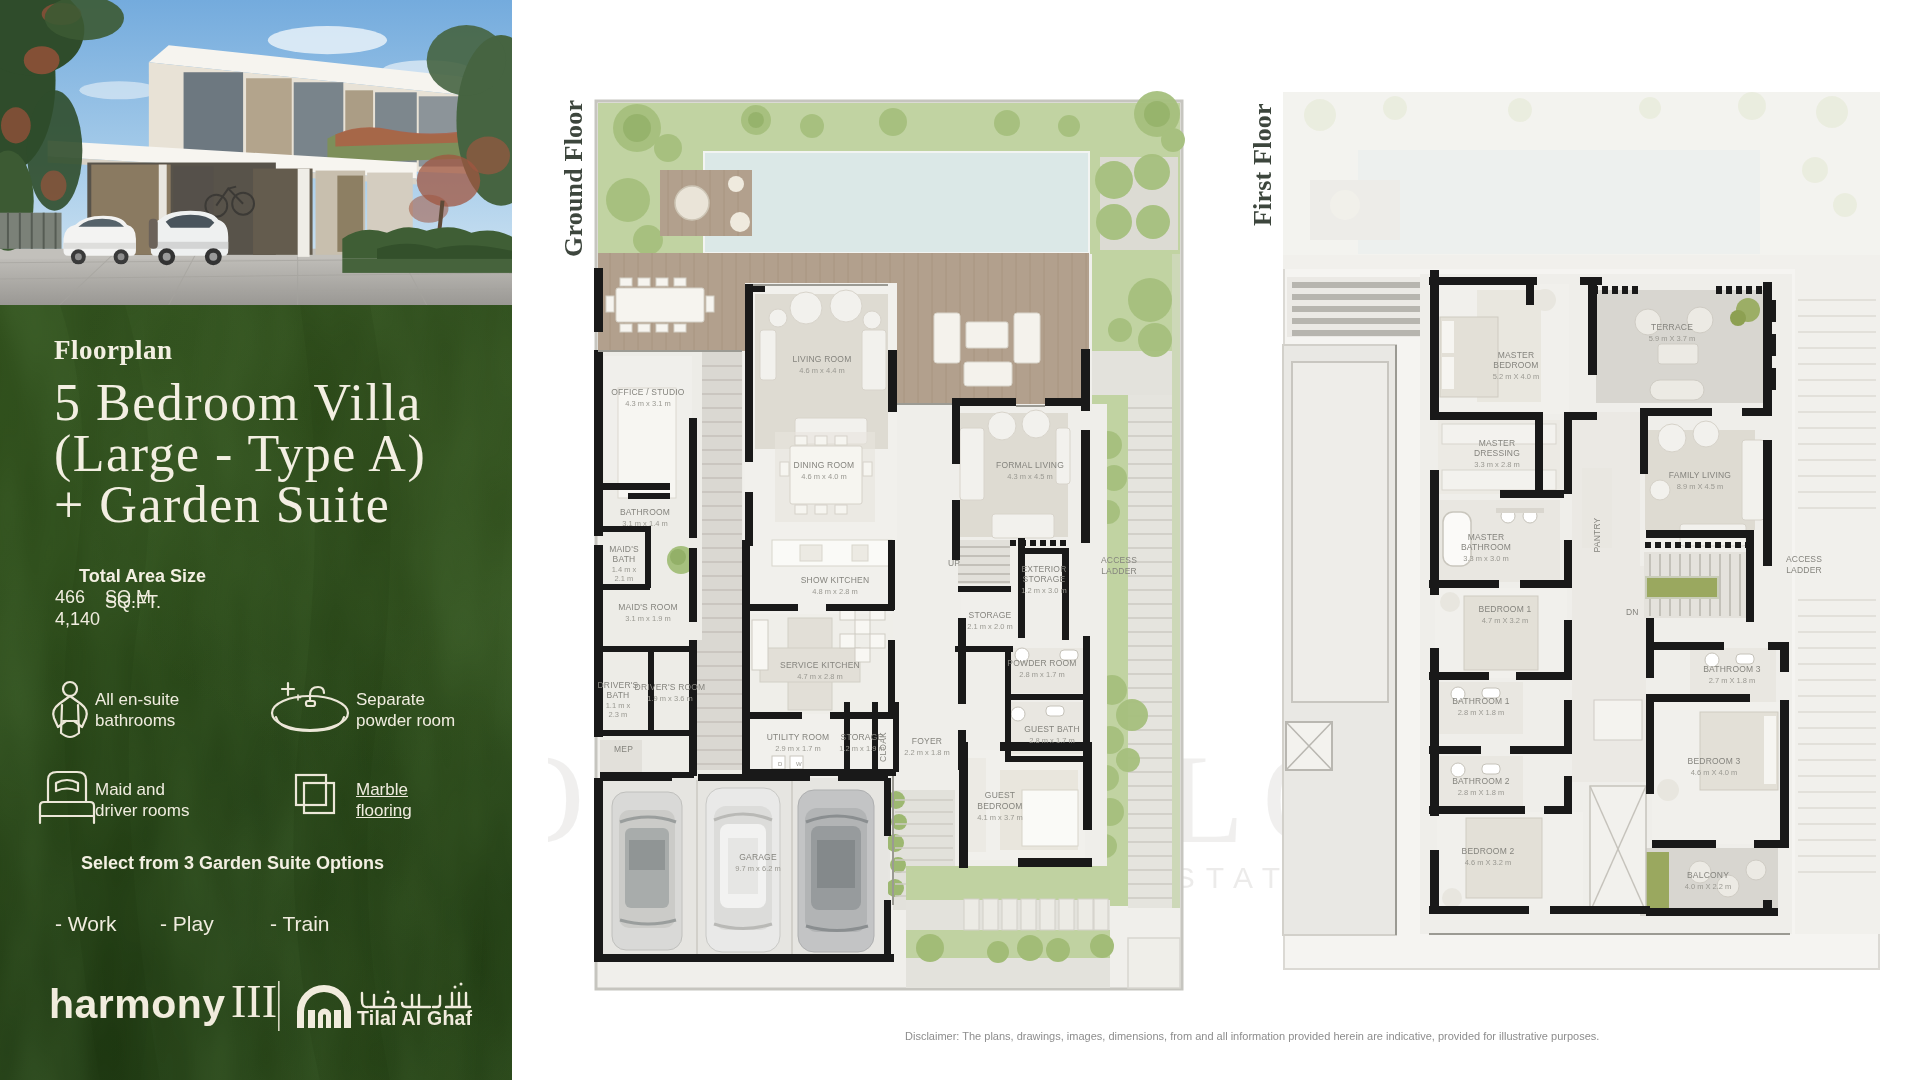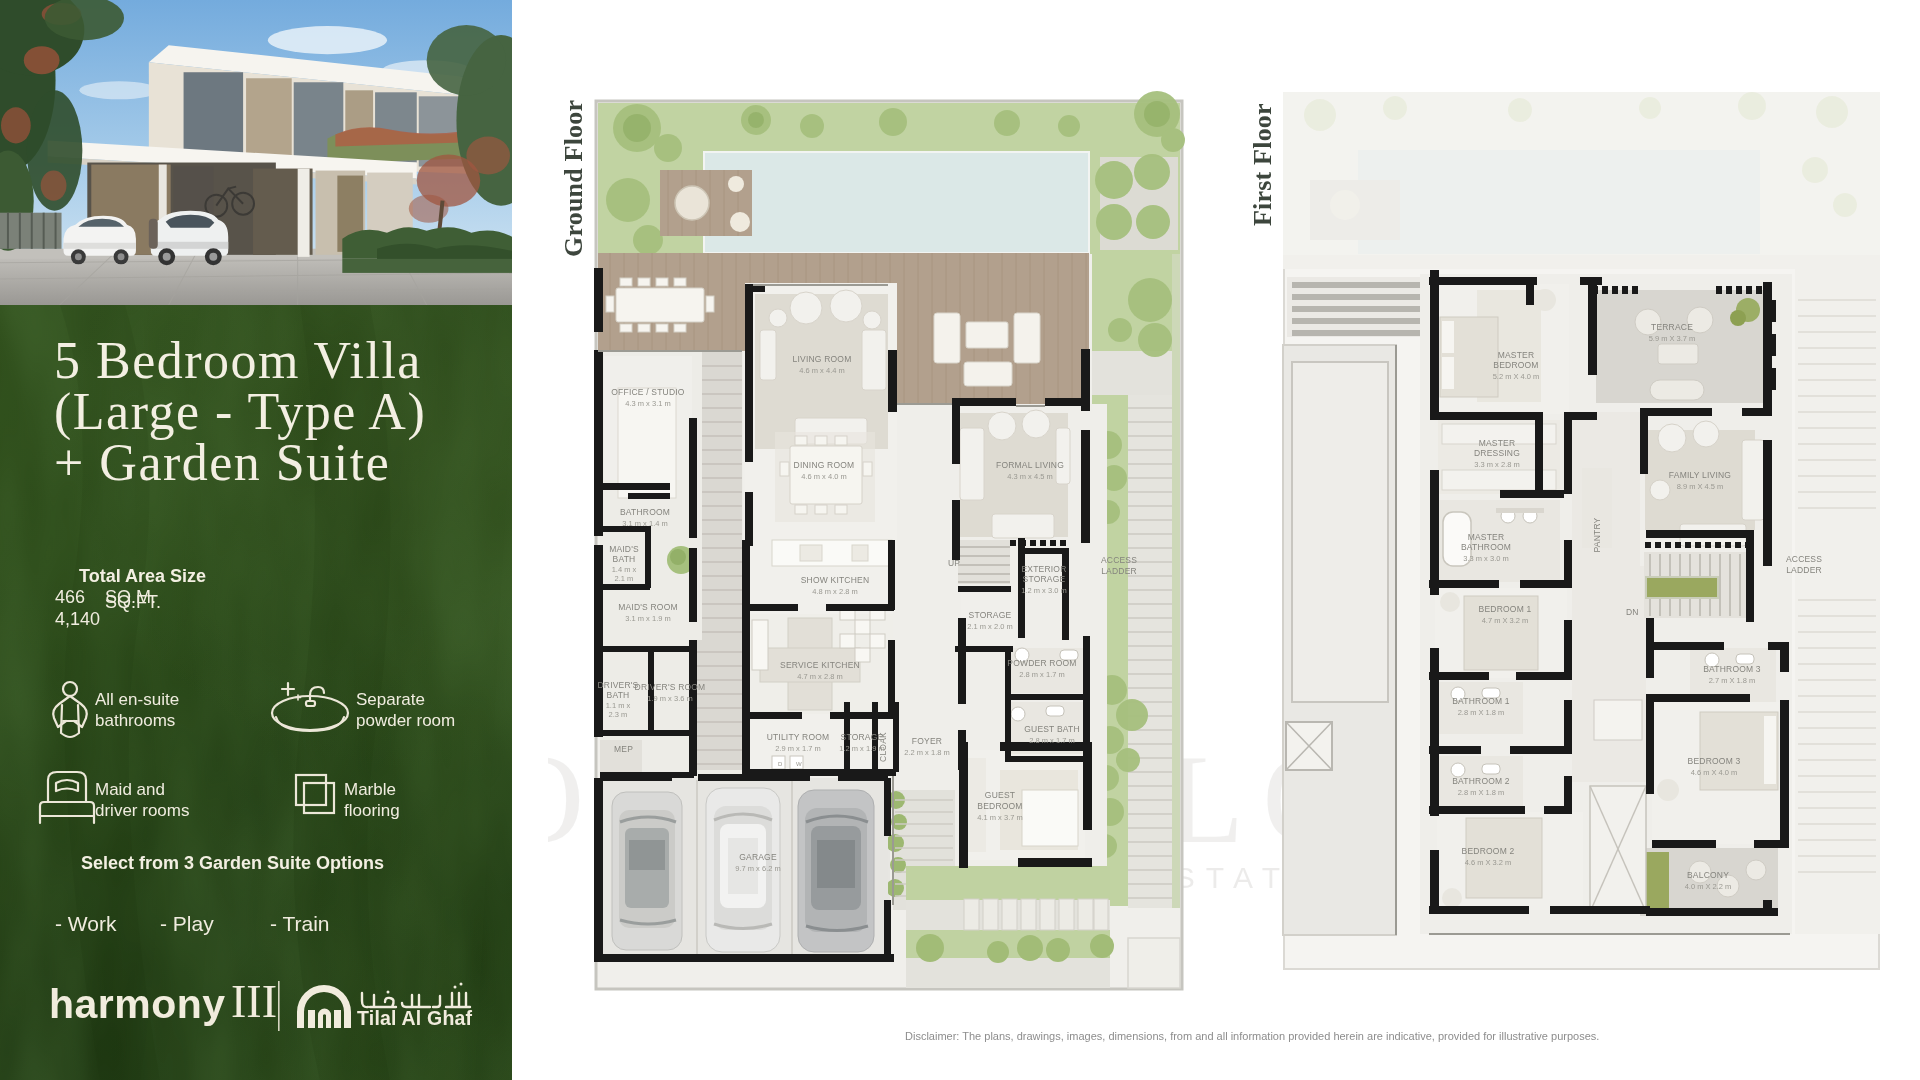--- a/index.html
+++ b/index.html
@@ -165,31 +165,32 @@
       <g fill="#1d3710" opacity=".20">
         <path d="M60,0 q40,120 10,300 q-20,160 30,476 l60,0 q-50,-300 -20,-470 q25,-170 -15,-306 z"></path>
         <path d="M300,0 q30,200 0,420 q-20,180 20,356 l70,0 q-40,-200 -10,-380 q25,-210 -10,-396 z"></path>
       </g>
       <g fill="#3a5c26" opacity=".15">
         <path d="M150,0 q-30,180 0,390 q20,190 -10,386 l50,0 q35,-200 5,-390 q-25,-200 5,-386 z"></path>
         <path d="M430,0 q-25,220 5,430 q18,170 -12,346 l52,0 L516,0 z"></path>
       </g>
     </svg>
     <div id="gtitle">
-      <div class="big" style="">5 Bedroom Villa<br>(Large - Type A)<br>+ Garden Suite</div>
+      <div class="fp">Floorplan</div>
+      <div class="big" style="margin-top:11px;">5 Bedroom Villa<br>(Large - Type A)<br>+ Garden Suite</div>
     </div>
     <div class="areahdr">Total Area Size</div>
     <div class="arearow" style="top:282px;">466</div>
     <div class="arearow" style="top:282px;left:105px;">SQ.M.</div>
     <div class="arearow" style="top:304px;">4,140</div>
     <div class="arearow" style="top:287px;left:105px;">SQ.FT.</div>
     <div class="featxt" style="left:95px;top:384px;">All en-suite<br>bathrooms</div>
     <div class="featxt" style="left:356px;top:384px;">Separate<br>powder room</div>
     <div class="featxt" style="left:95px;top:474px;">Maid and<br>driver rooms</div>
-    <div class="featxt" style="left:344px;top:474px;">Marble<br>flooring</div>
+    <div class="featxt" style="left:356px;top:474px;text-decoration:underline;">Marble<br>flooring</div>
     <div class="selhdr">Select from 3 Garden Suite Options</div>
     <div class="selrow" style="left:55px;">- Work</div>
     <div class="selrow" style="left:160px;">- Play</div>
     <div class="selrow" style="left:270px;">- Train</div>
     <svg id="icons" width="516" height="776" style="position:absolute;left:0;top:0;">
 
       <g stroke="#ece7d8" stroke-width="2.2" fill="none" stroke-linecap="round" stroke-linejoin="round">
         <circle cx="70" cy="384" r="7"></circle>
         <path d="M70,391 l-11,8 q-8,6 -5,14 l4,9 8,-6"></path>
         <path d="M70,391 l11,8 q8,6 5,14 l-4,9 -8,-6"></path>

